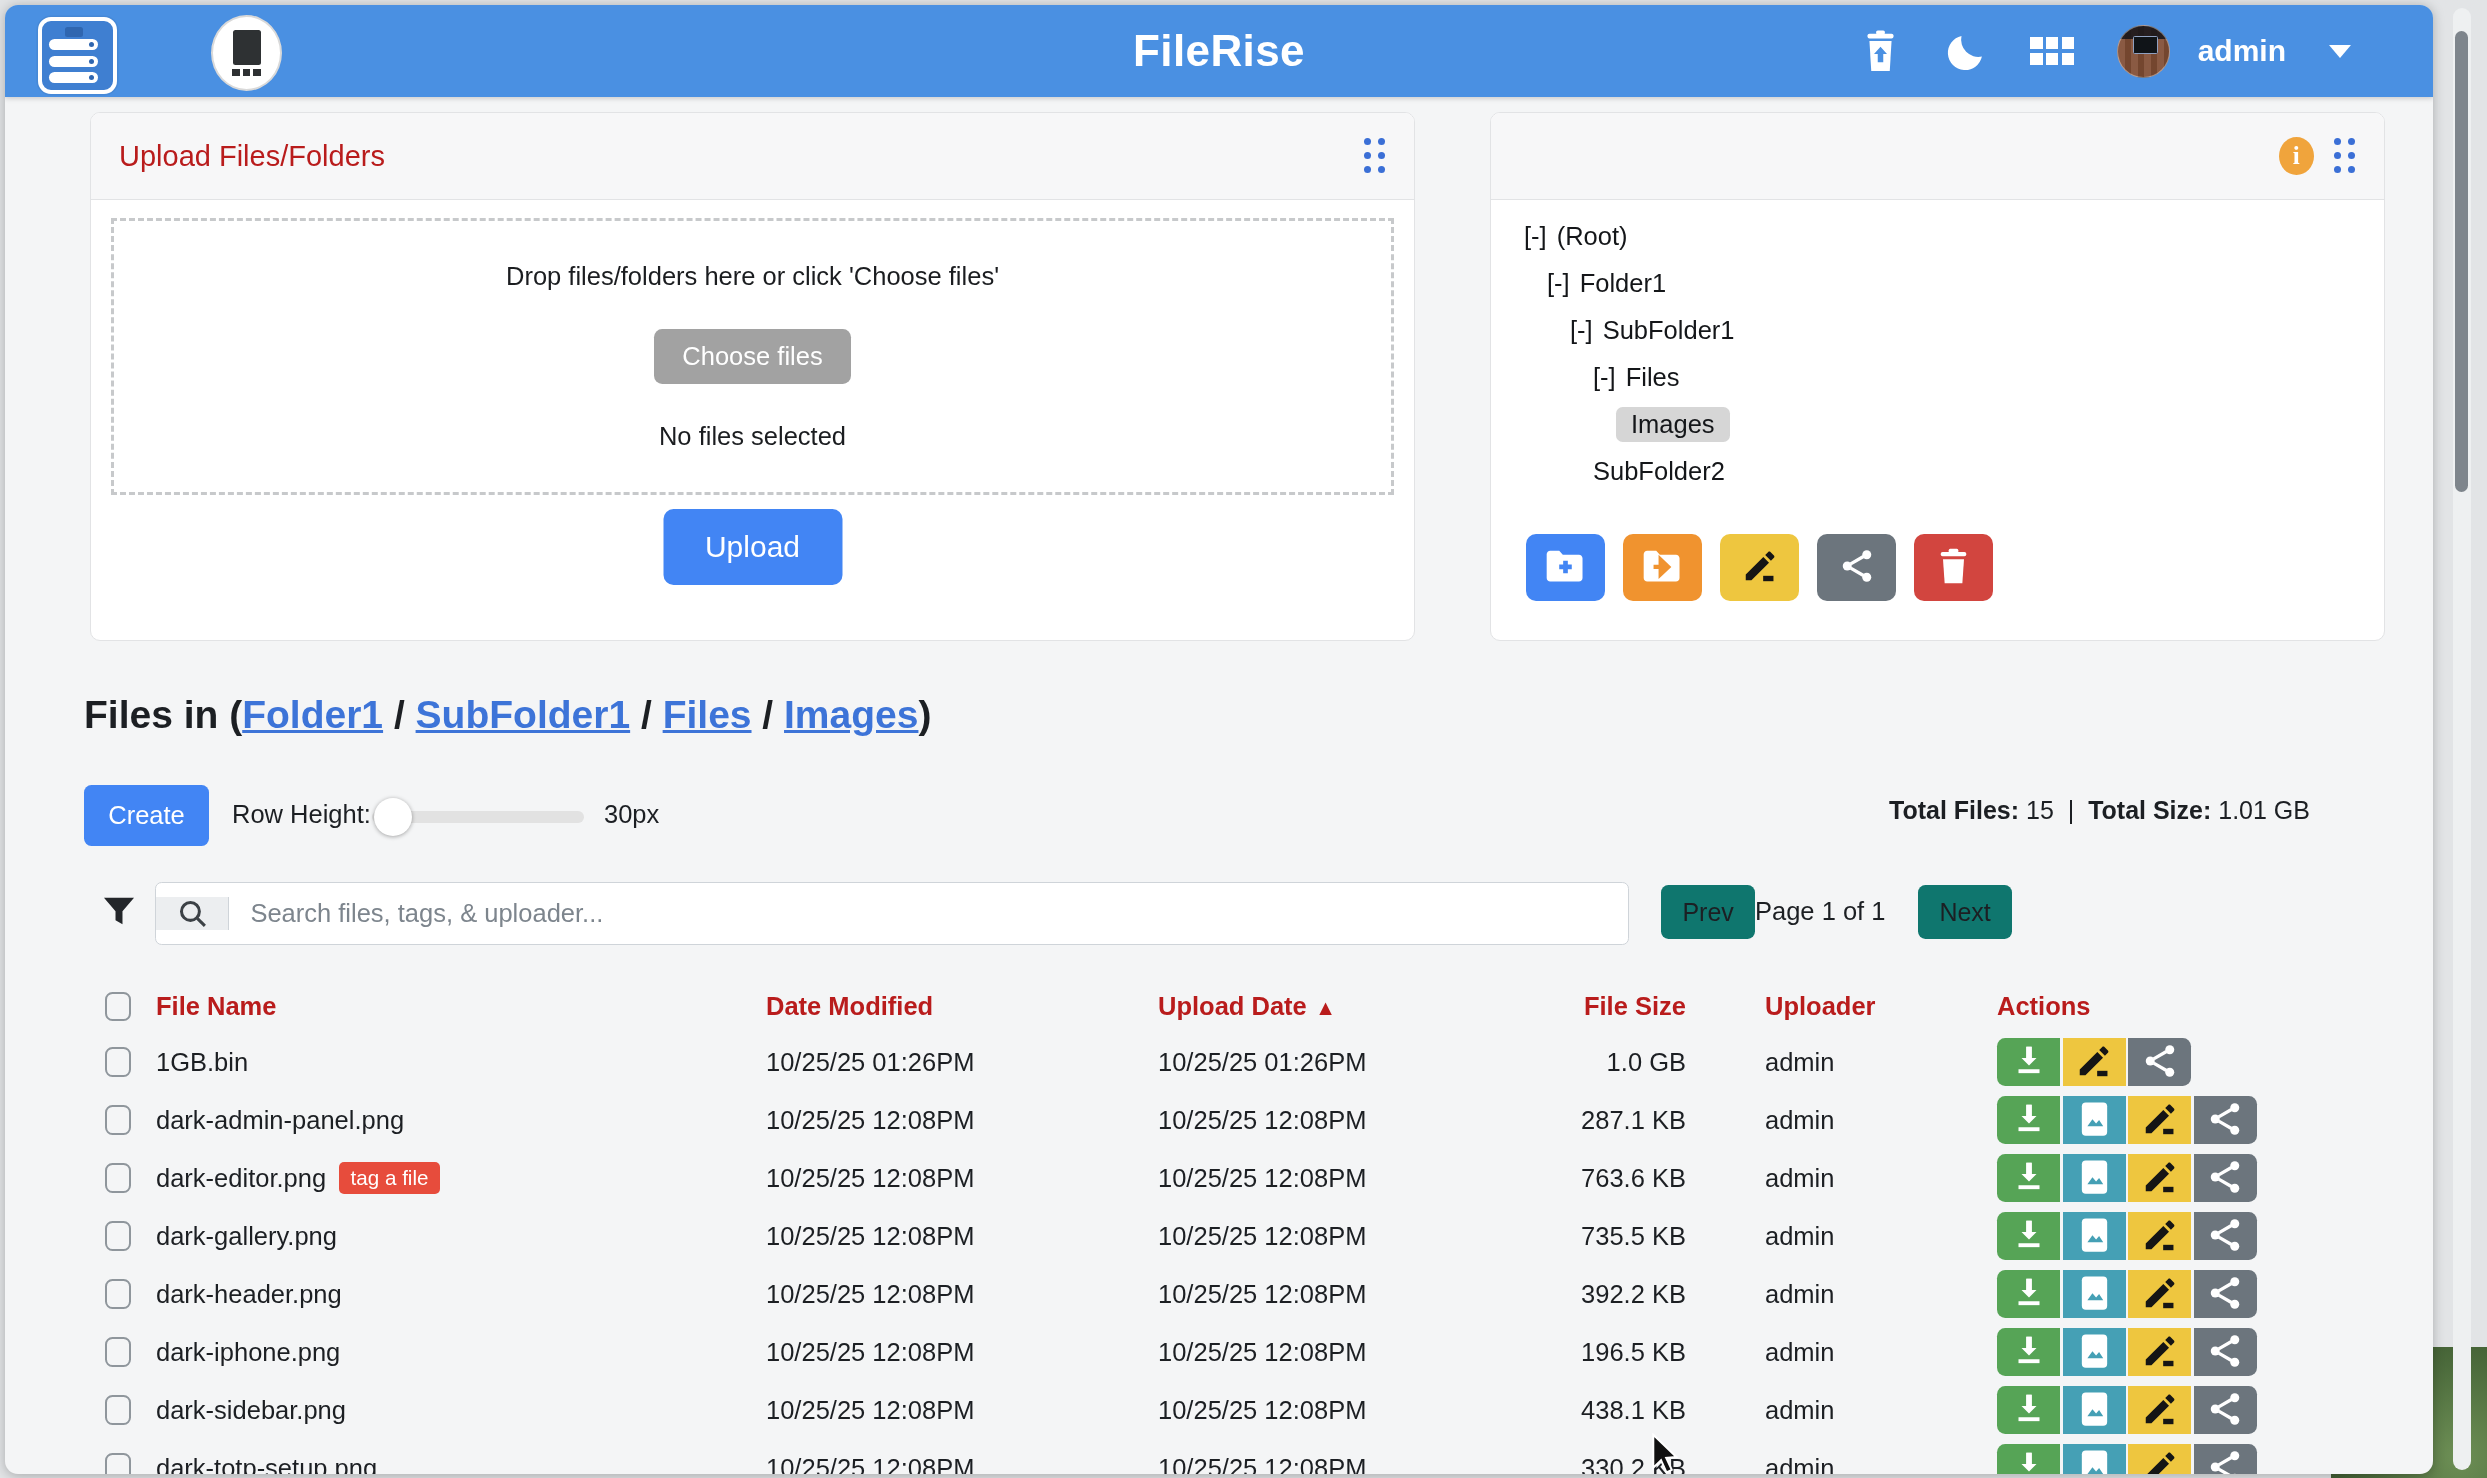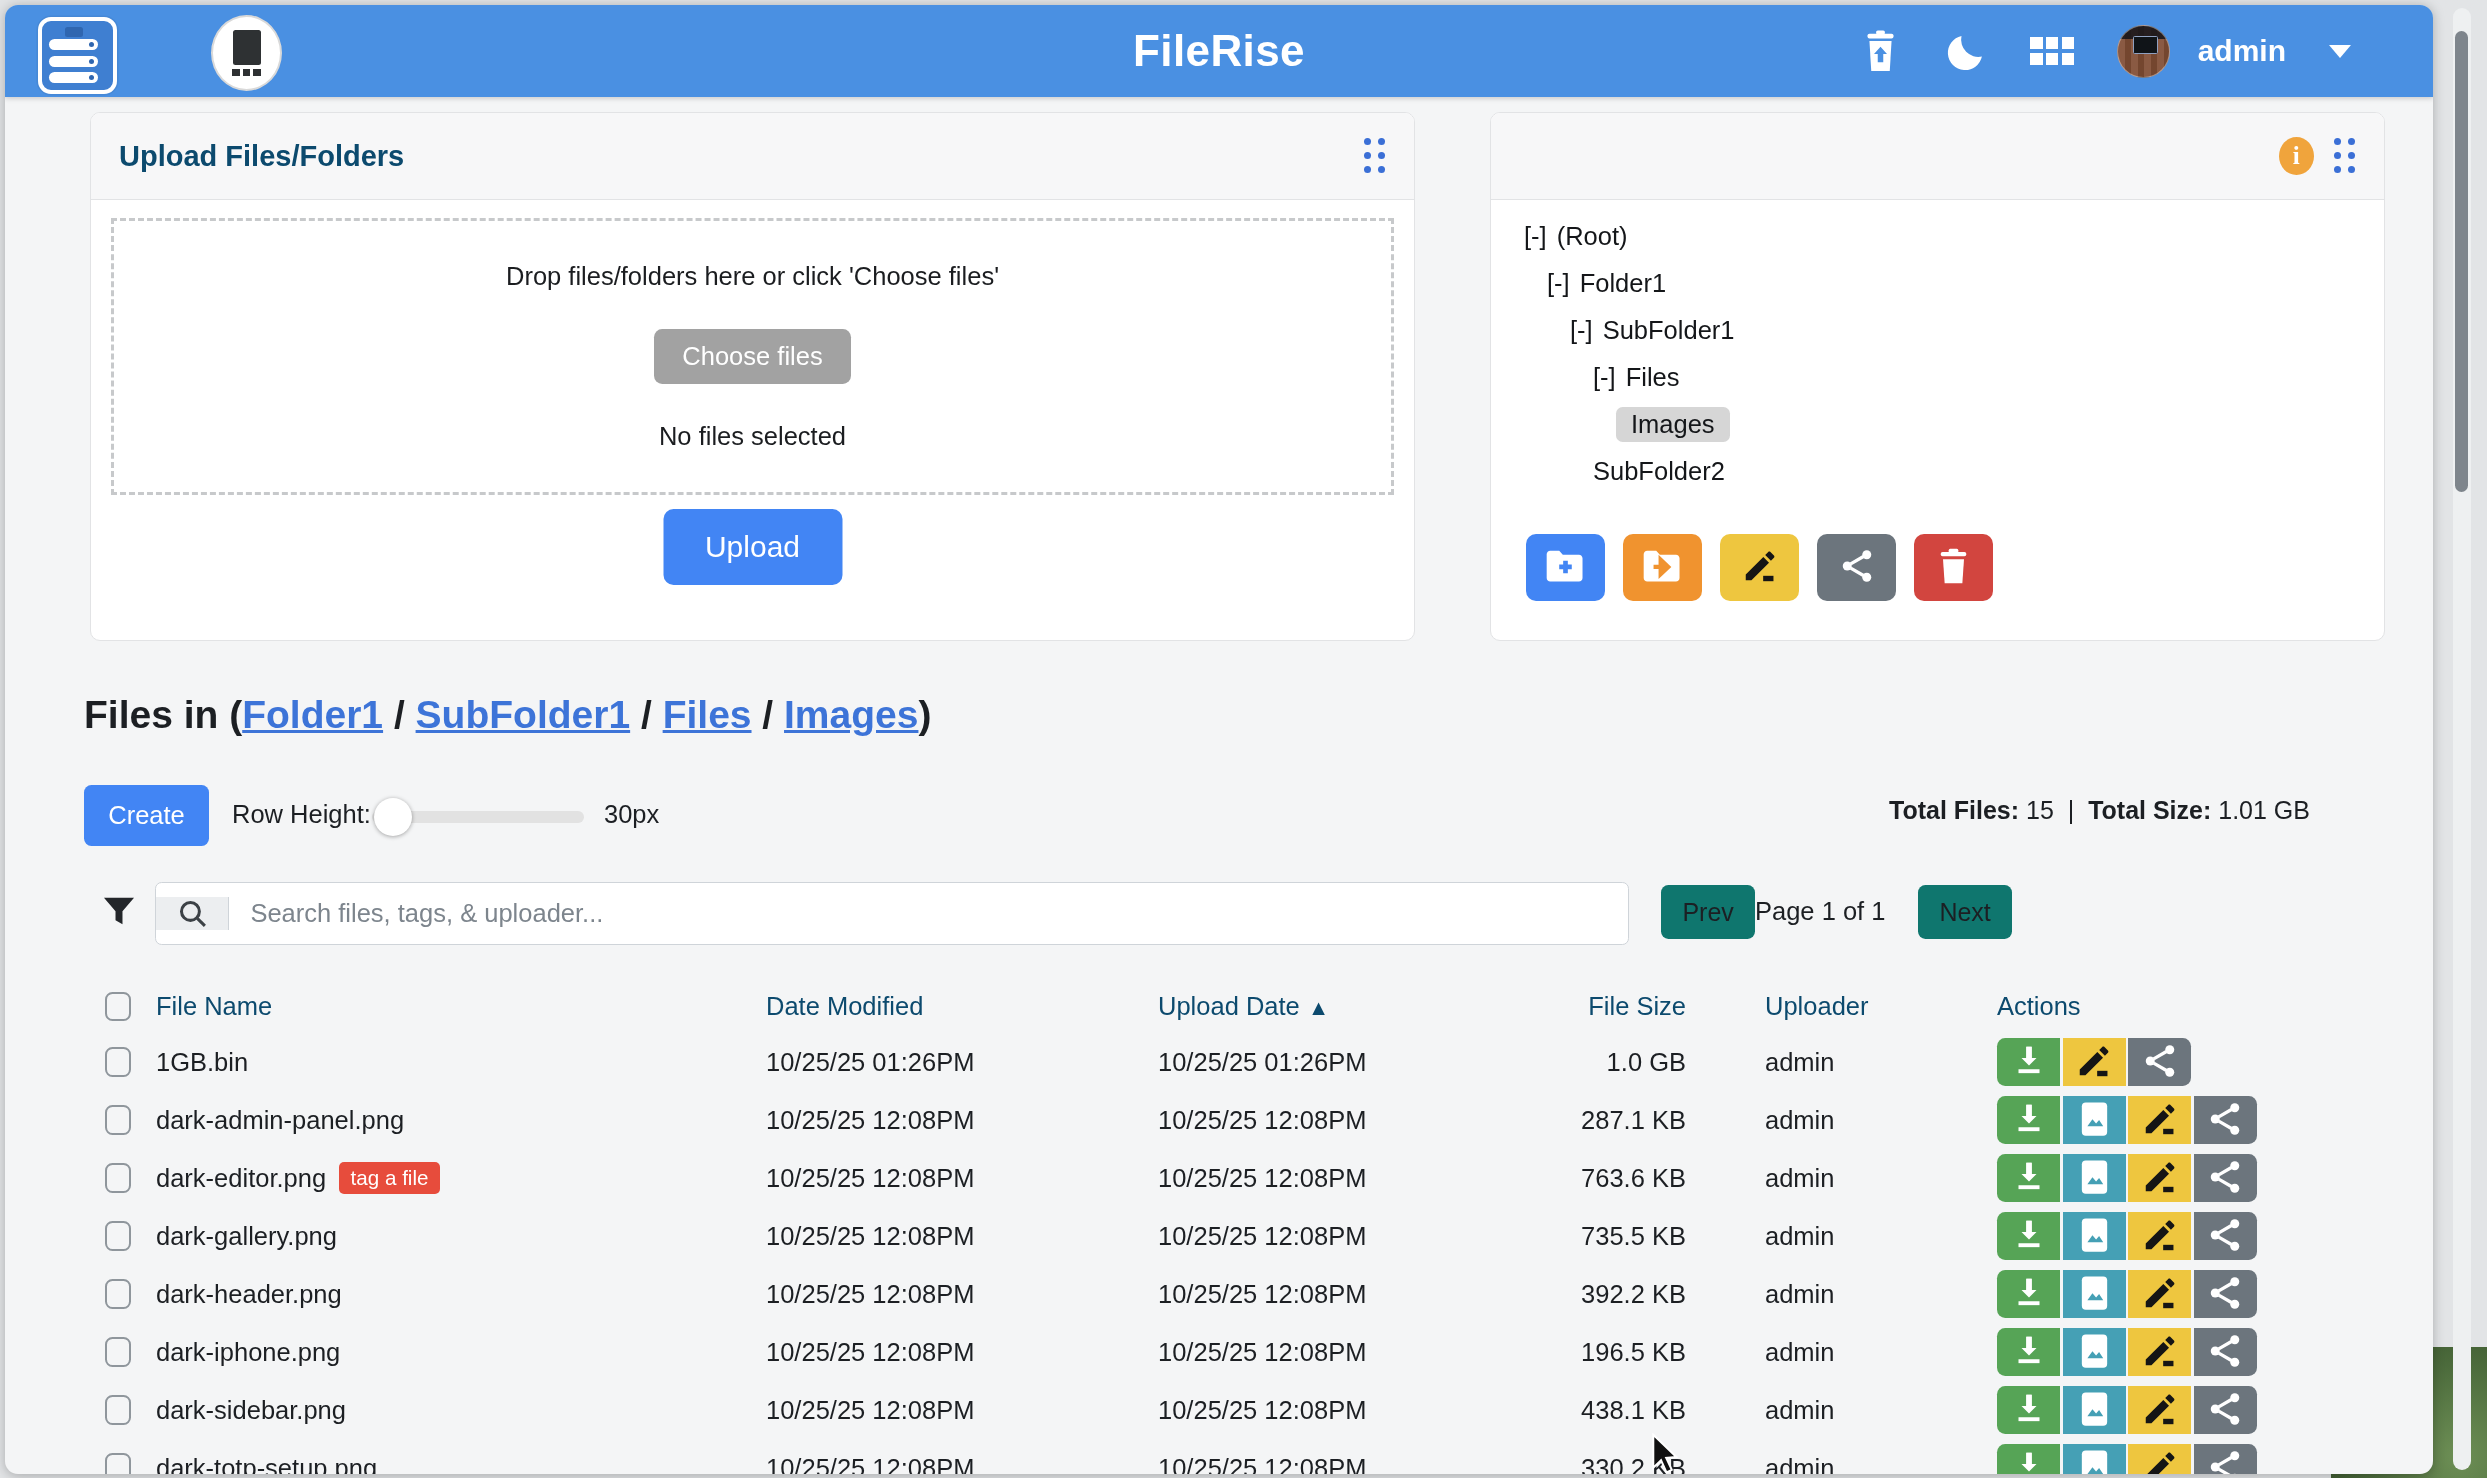--- a/index.html
+++ b/index.html
@@ -30,21 +30,21 @@
     background:
       linear-gradient(180deg, rgba(20,20,25,.85) 0 26%, transparent 26%),
       repeating-linear-gradient(90deg,#8a5a43 0 6.6px,#74462f 6.6px 13px),
       repeating-linear-gradient(0deg,rgba(0,0,0,.18) 0 5px,transparent 5px 10px),#7c4b33;position:relative;}
   .avatar::after{content:"";position:absolute;left:15px;top:10px;width:23px;height:16.4px;background:#101418;border:1.6px solid #8fa0c0;border-radius:1.6px;}
   .user-name{color:#fff;font-size:30px;font-weight:700;margin-left:-15px;}
   .caret{width:0;height:0;border-left:11.5px solid transparent;border-right:11.5px solid transparent;border-top:13px solid #fff;}
   
   .card{position:absolute;background:#fff;border:1.6px solid #e2e3e5;border-radius:10px;overflow:hidden;}
   .card-head{height:86px;background:#f7f7f8;border-bottom:1.6px solid #e2e3e5;display:flex;align-items:center;padding:0 28px;}
-  .card-title{font-size:29px;font-weight:700;color:#0c4a6e;}
+  .card-title{font-size:29px;font-weight:400;color:#b91c1c;}
   .head-right{margin-left:auto;display:flex;align-items:center;gap:20px;}
   .drag-dots{display:grid;grid-template-columns:repeat(2,8.2px);grid-auto-rows:8.2px;gap:5.8px;}
   .drag-dots i{width:7.4px;height:7.4px;border-radius:50%;background:#3b6fd6;}
   .info-badge{width:35px;height:38px;border-radius:50%;background:#f0a43c;color:#fff;font-weight:700;
     font-size:25px;display:flex;align-items:center;justify-content:center;font-family:"Liberation Serif",serif;}
   
   #upload-card{left:85px;top:107px;width:1323px;height:527px;}
   .dropzone{position:absolute;left:20px;right:20px;top:105px;height:271px;border:3.3px dashed #c7c9cb;
     display:flex;flex-direction:column;align-items:center;justify-content:center;gap:38px;}
   .drop-text{font-size:25.5px;color:#1b1d20;}
@@ -76,21 +76,21 @@
   .search-prefix{width:72px;background:#eceef0;border-right:1.6px solid #cfd4d9;display:flex;align-items:center;justify-content:center;}
   .search-input{flex:1;border:none;outline:none;font-size:25.5px;padding:0 21.4px;color:#1c1f23;font-family:"Liberation Sans",sans-serif;}
   .search-input::placeholder{color:#7d858d;}
   .pg-btn{position:absolute;top:880px;height:54px;background:#0f766e;border:none;border-radius:7.4px;
     font-size:25px;color:#1c1f23;padding:0 21.4px;}
   #prev-btn{left:1656px;} #next-btn{left:1913px;}
   .pg-info{position:absolute;left:1750px;top:892px;font-size:25.5px;color:#1c1f23;}
   
   .grid-row{display:grid;grid-template-columns:72px 610px 392px 383px 224px 232px 1fr;align-items:center;}
   #table{position:absolute;left:79px;top:975px;width:2300px;}
-  .thead{height:53px;font-weight:400;font-size:25.5px;color:#0c4a6e;}
+  .thead{height:53px;font-weight:700;font-size:25.5px;color:#b91c1c;}
   .trow{height:58px;font-size:25.5px;color:#1c1f23;}
   .cb{width:22px;height:25.5px;border:2.5px solid #8f969c;border-radius:7.4px;background:transparent;margin-left:21.4px;}
   .sz{justify-self:end;padding-right:79px;}
   .thead .sz{padding-right:79px;}
   .name-cell{display:flex;align-items:center;gap:13px;}
   .tag-badge{background:#e74c3c;color:#fff;font-size:20.6px;border-radius:5px;padding:4.1px 11.5px;}
   .actions-group{display:flex;}
   .abtn{width:63px;height:48px;border:none;display:flex;align-items:center;justify-content:center;margin-right:2.5px;}
   .abtn.first{border-radius:8.2px 0 0 8.2px;} .abtn.last{border-radius:0 8.2px 8.2px 0;margin-right:0;}
   .sort-arrow{font-size:21.4px;margin-left:8.2px;}

